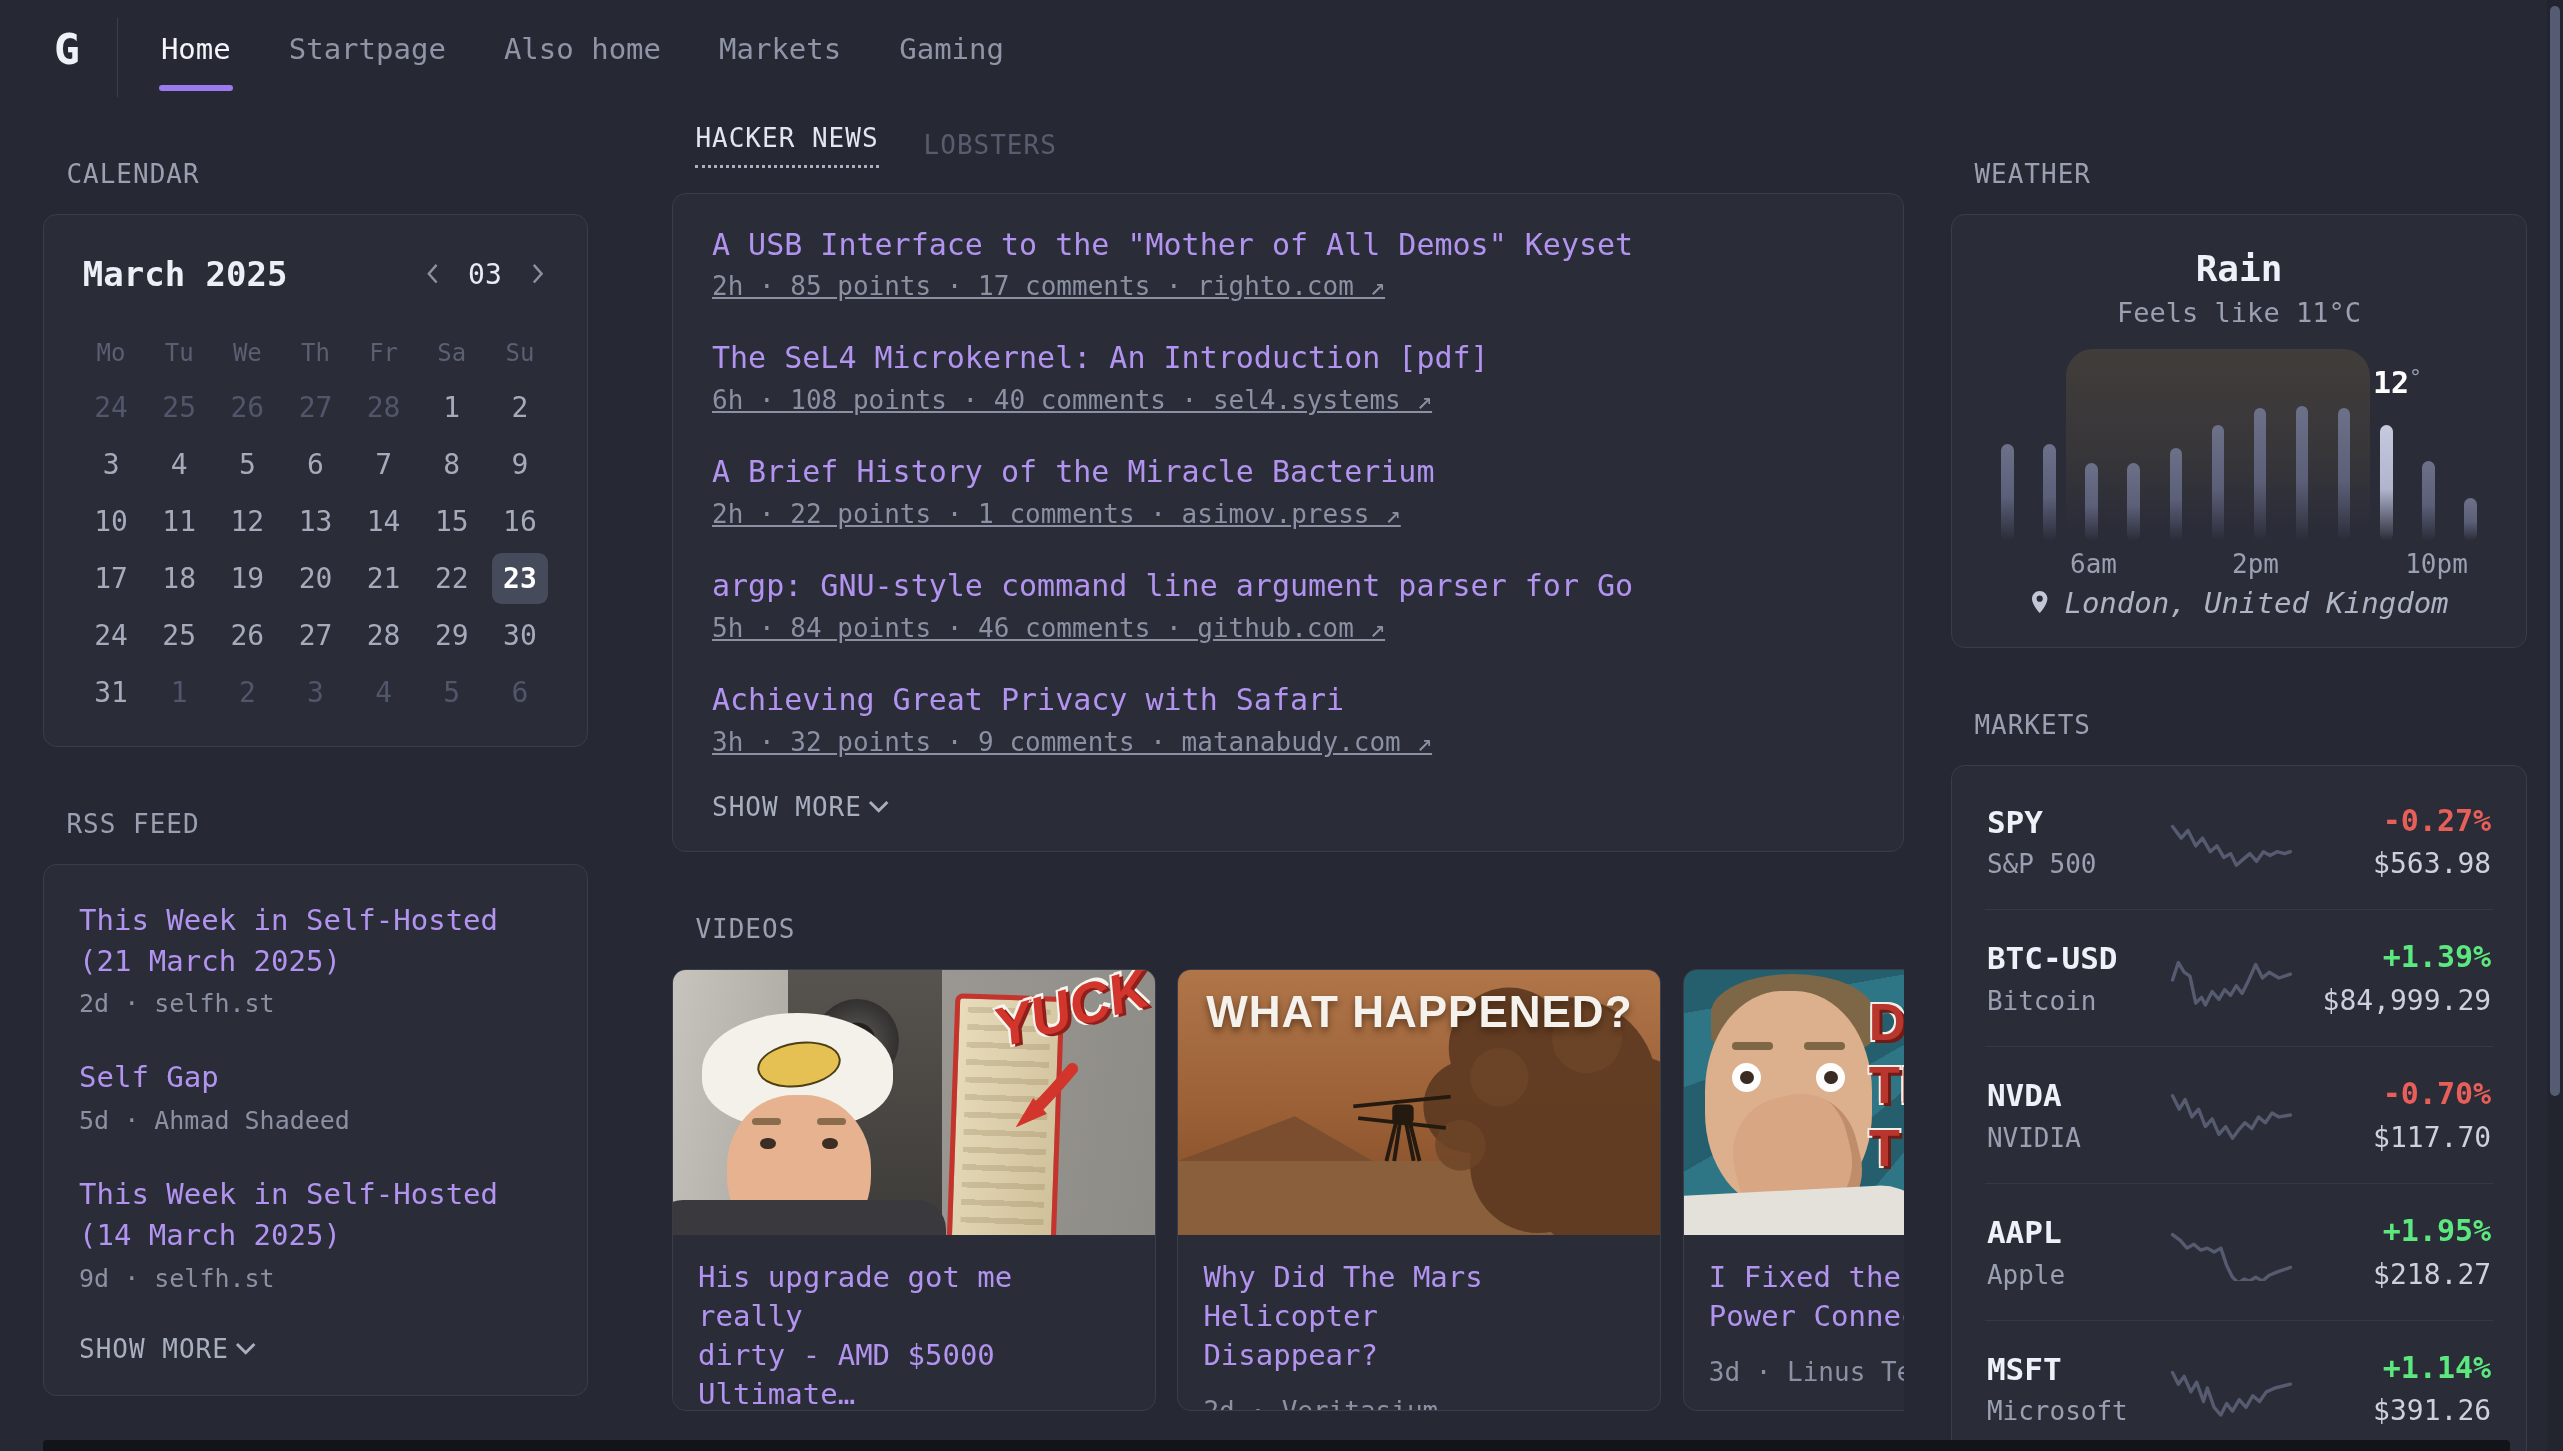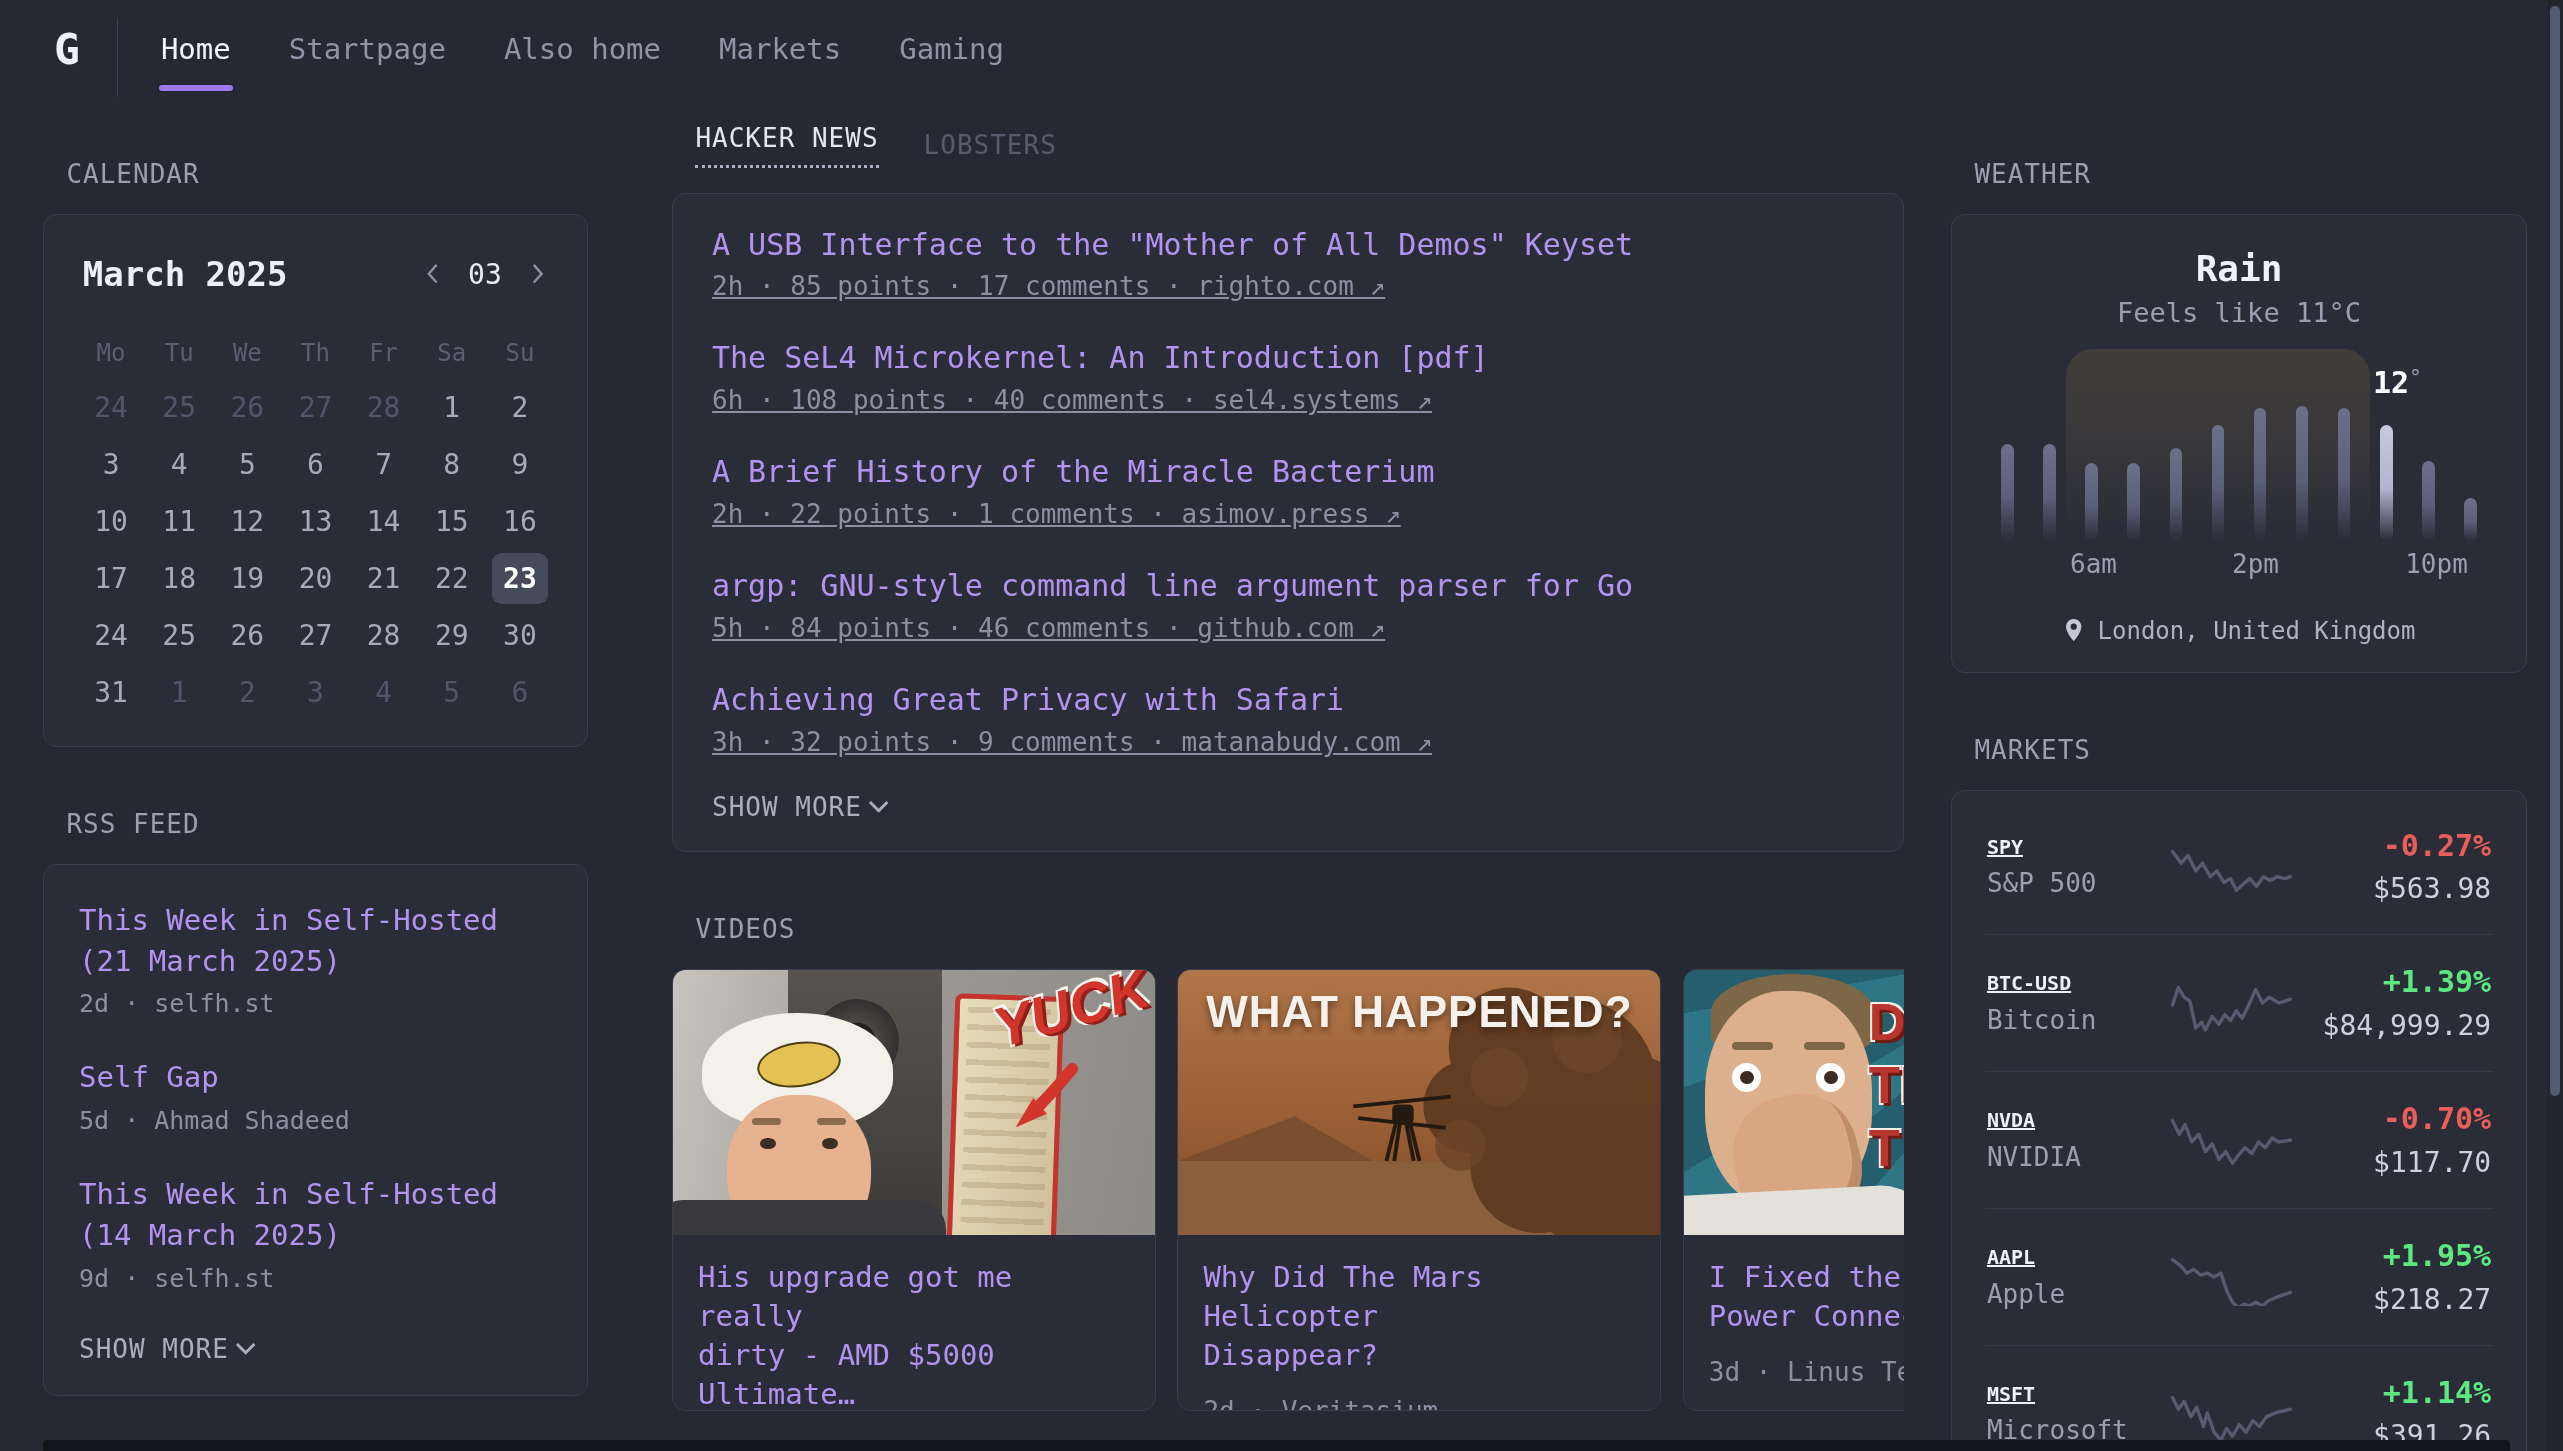--- a/index.html
+++ b/index.html
@@ -97,27 +97,27 @@
   .wx-feels { font-size: 27px; color: #9aa0b2; margin-top: 7.8px; }
   .wx-chart { position: relative; width: 487px; height: 190px; margin: 23.4px auto 0; }
   .wx-daylight { position: absolute; left: 70px; top: -1.9px; width: 304px; height: 100%; border-radius: 27px; background: linear-gradient(180deg, rgba(66,62,58,.95) 0%, rgba(66,62,58,.55) 55%, rgba(66,62,58,0) 95%); }
   .wx-bars { position: absolute; inset: 0; display: flex; align-items: flex-end; justify-content: space-between; padding: 0 5.8px; }
   .wx-bar { width: 12.7px; border-radius: 6.8px; background: linear-gradient(180deg, #6c7089 0%, #5b5f78 55%, rgba(91,95,120,0) 100%); }
   .wx-bar.current { background: linear-gradient(180deg, #c6cade 0%, #b0b4cd 55%, rgba(176,180,205,0) 100%); }
   .wx-now { position: absolute; left: 368px; top: 13.6px; width: 68px; font-size: 30px; font-weight: bold; color: #ffffff; text-align: center; }
   .wx-now .deg { font-size: 21.4px; color: #9aa0b2; font-weight: normal; vertical-align: top; }
   .wx-times { position: relative; width: 487px; height: 31px; margin: 7.8px auto 0; font-size: 26px; color: #9aa0b2; }
   .wx-times span { position: absolute; transform: translateX(-50%); }
-  .wx-loc { margin-top: 37px; display: flex; align-items: center; justify-content: center; gap: 13.6px; font-size: 24px; color: #aeb4c4; }
+  .wx-loc { margin-top: 6px; display: flex; align-items: center; justify-content: center; gap: 13.6px; font-size: 29px; color: #aeb4c4; font-style: italic; }
   
   .mkt { padding: 7.8px 0; }
   .mkt-row { margin: 0 33px; padding: 29px 1.9px; display: flex; align-items: center; cursor: pointer; }
   .mkt-row + .mkt-row { border-top: 1px solid #353845; }
   .mkt-left { width: 180px; }
-  .mkt-ticker { font-size: 20px; font-weight: bold; color: #eef1f8; text-decoration: underline; }
+  .mkt-ticker { font-size: 31px; font-weight: bold; color: #eef1f8; }
   .mkt-name { font-size: 26px; color: #9aa0b2; margin-top: 9.7px; }
   .mkt-spark { flex: 1; display: flex; justify-content: center; }
   .mkt-spark svg { width: 127px; height: 58px; }
   .mkt-spark polyline { fill: none; stroke: #565b70; stroke-width: 3.5; stroke-linejoin: round; stroke-linecap: round; }
   .mkt-right { width: 195px; text-align: right; }
   .mkt-change { font-size: 30px; font-weight: bold; }
   .mkt-change.up { color: #5ce87f; }
   .mkt-change.down { color: #e85f5a; }
   .mkt-price { font-size: 28px; color: #ccd1dd; margin-top: 9.7px; }
   

